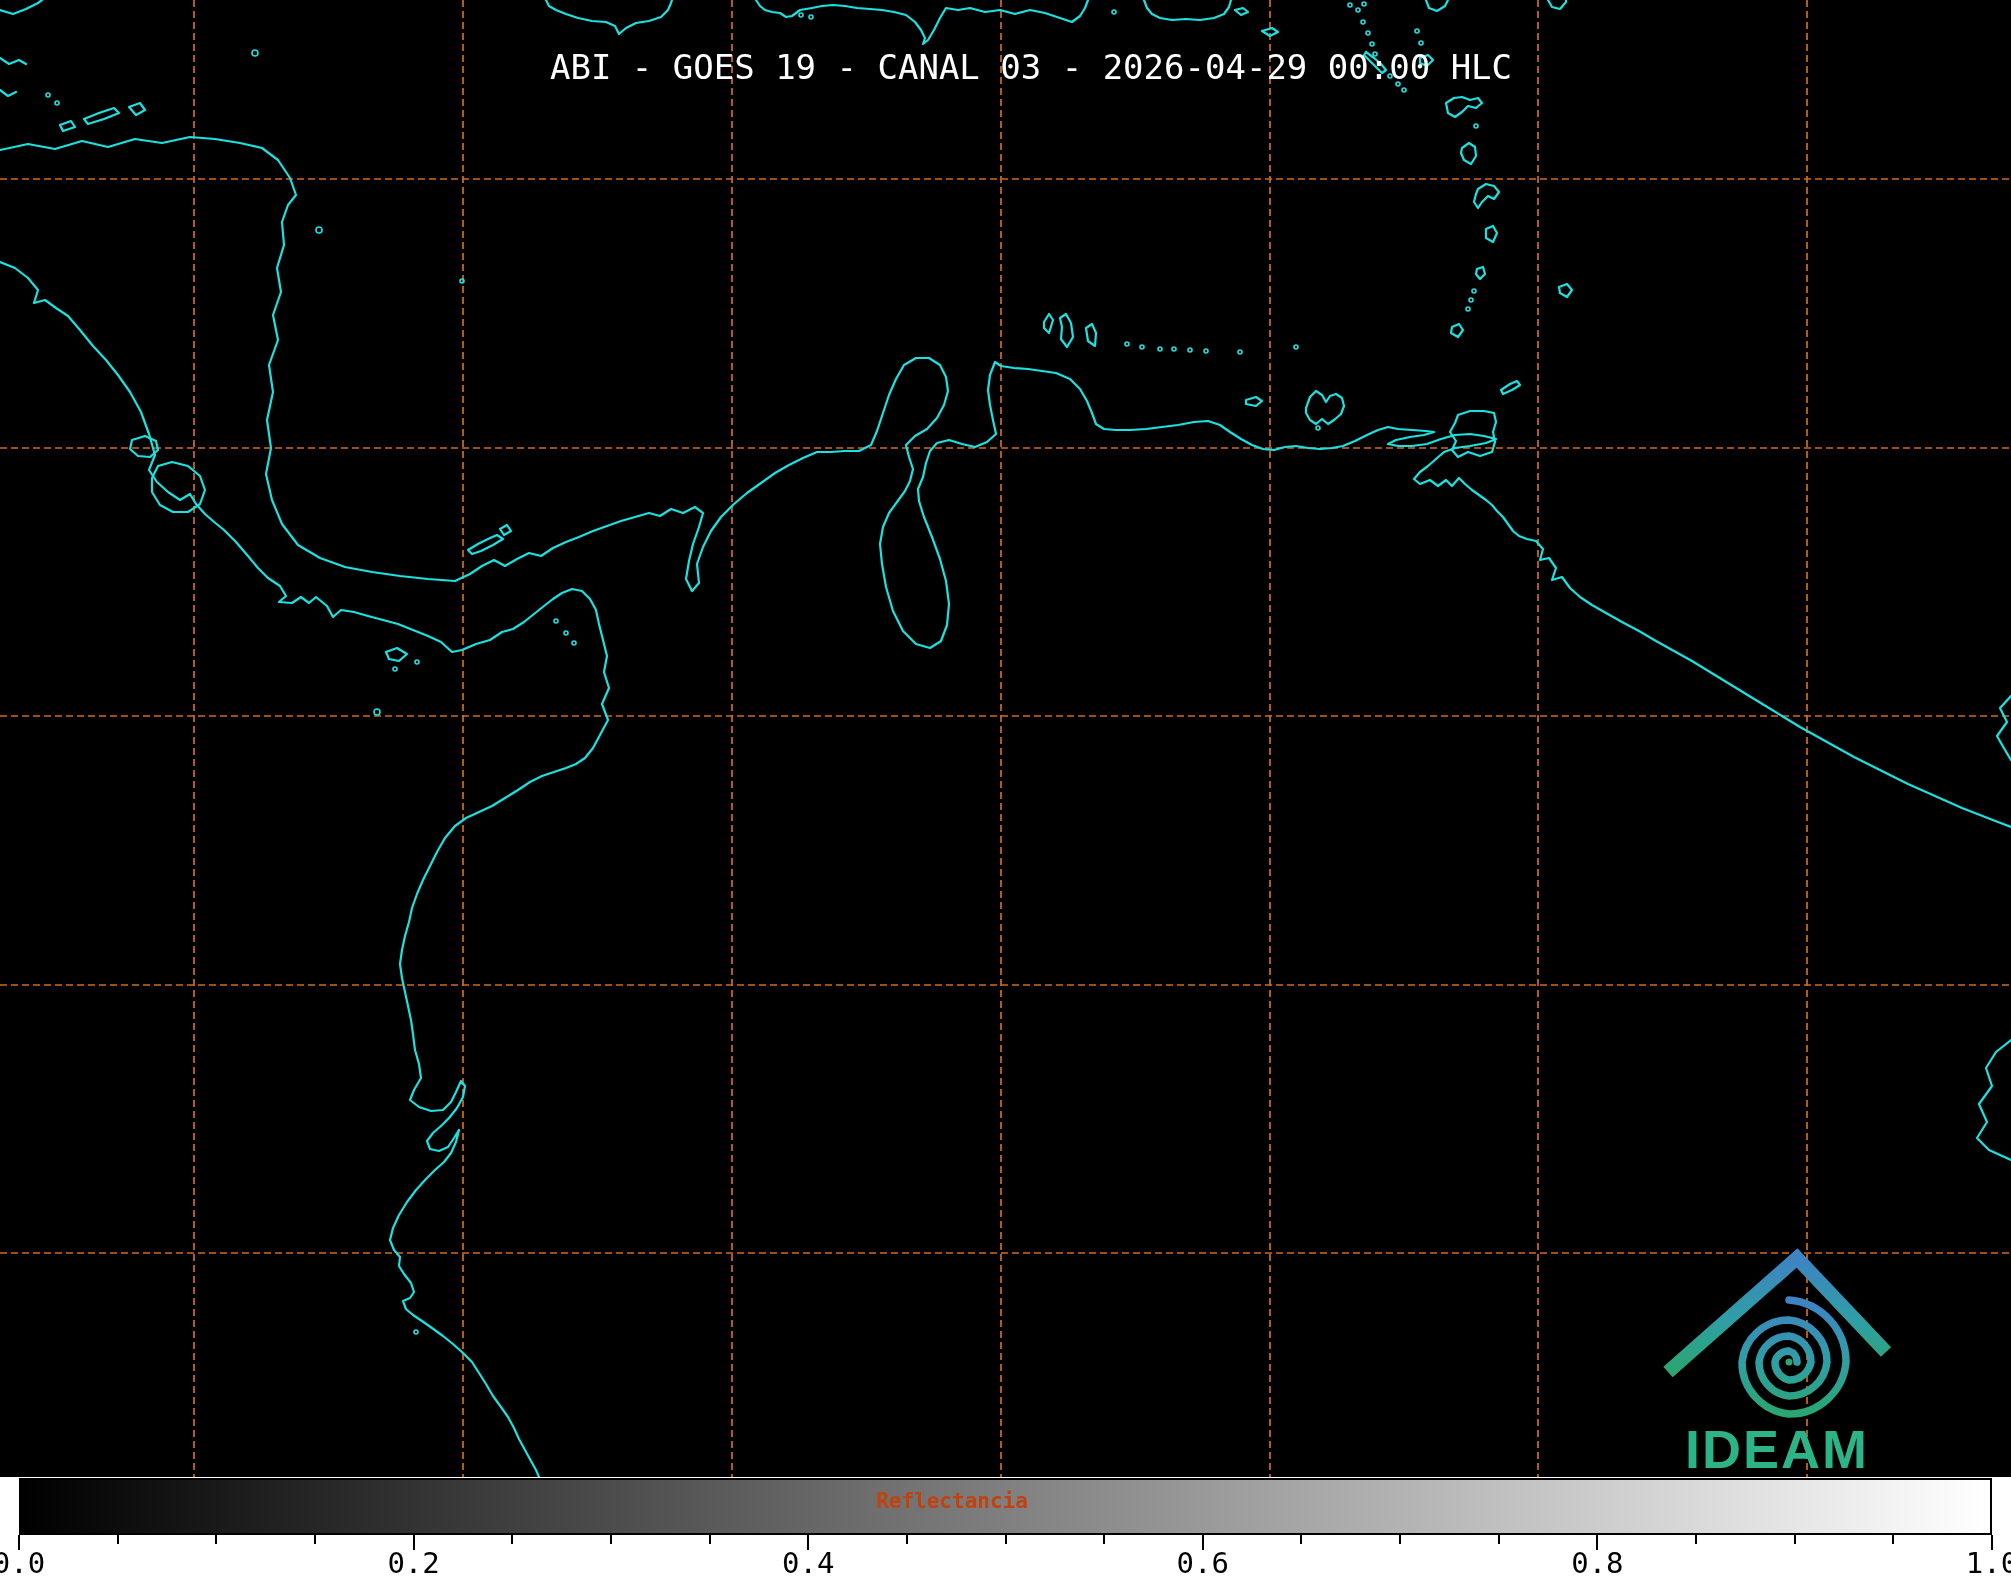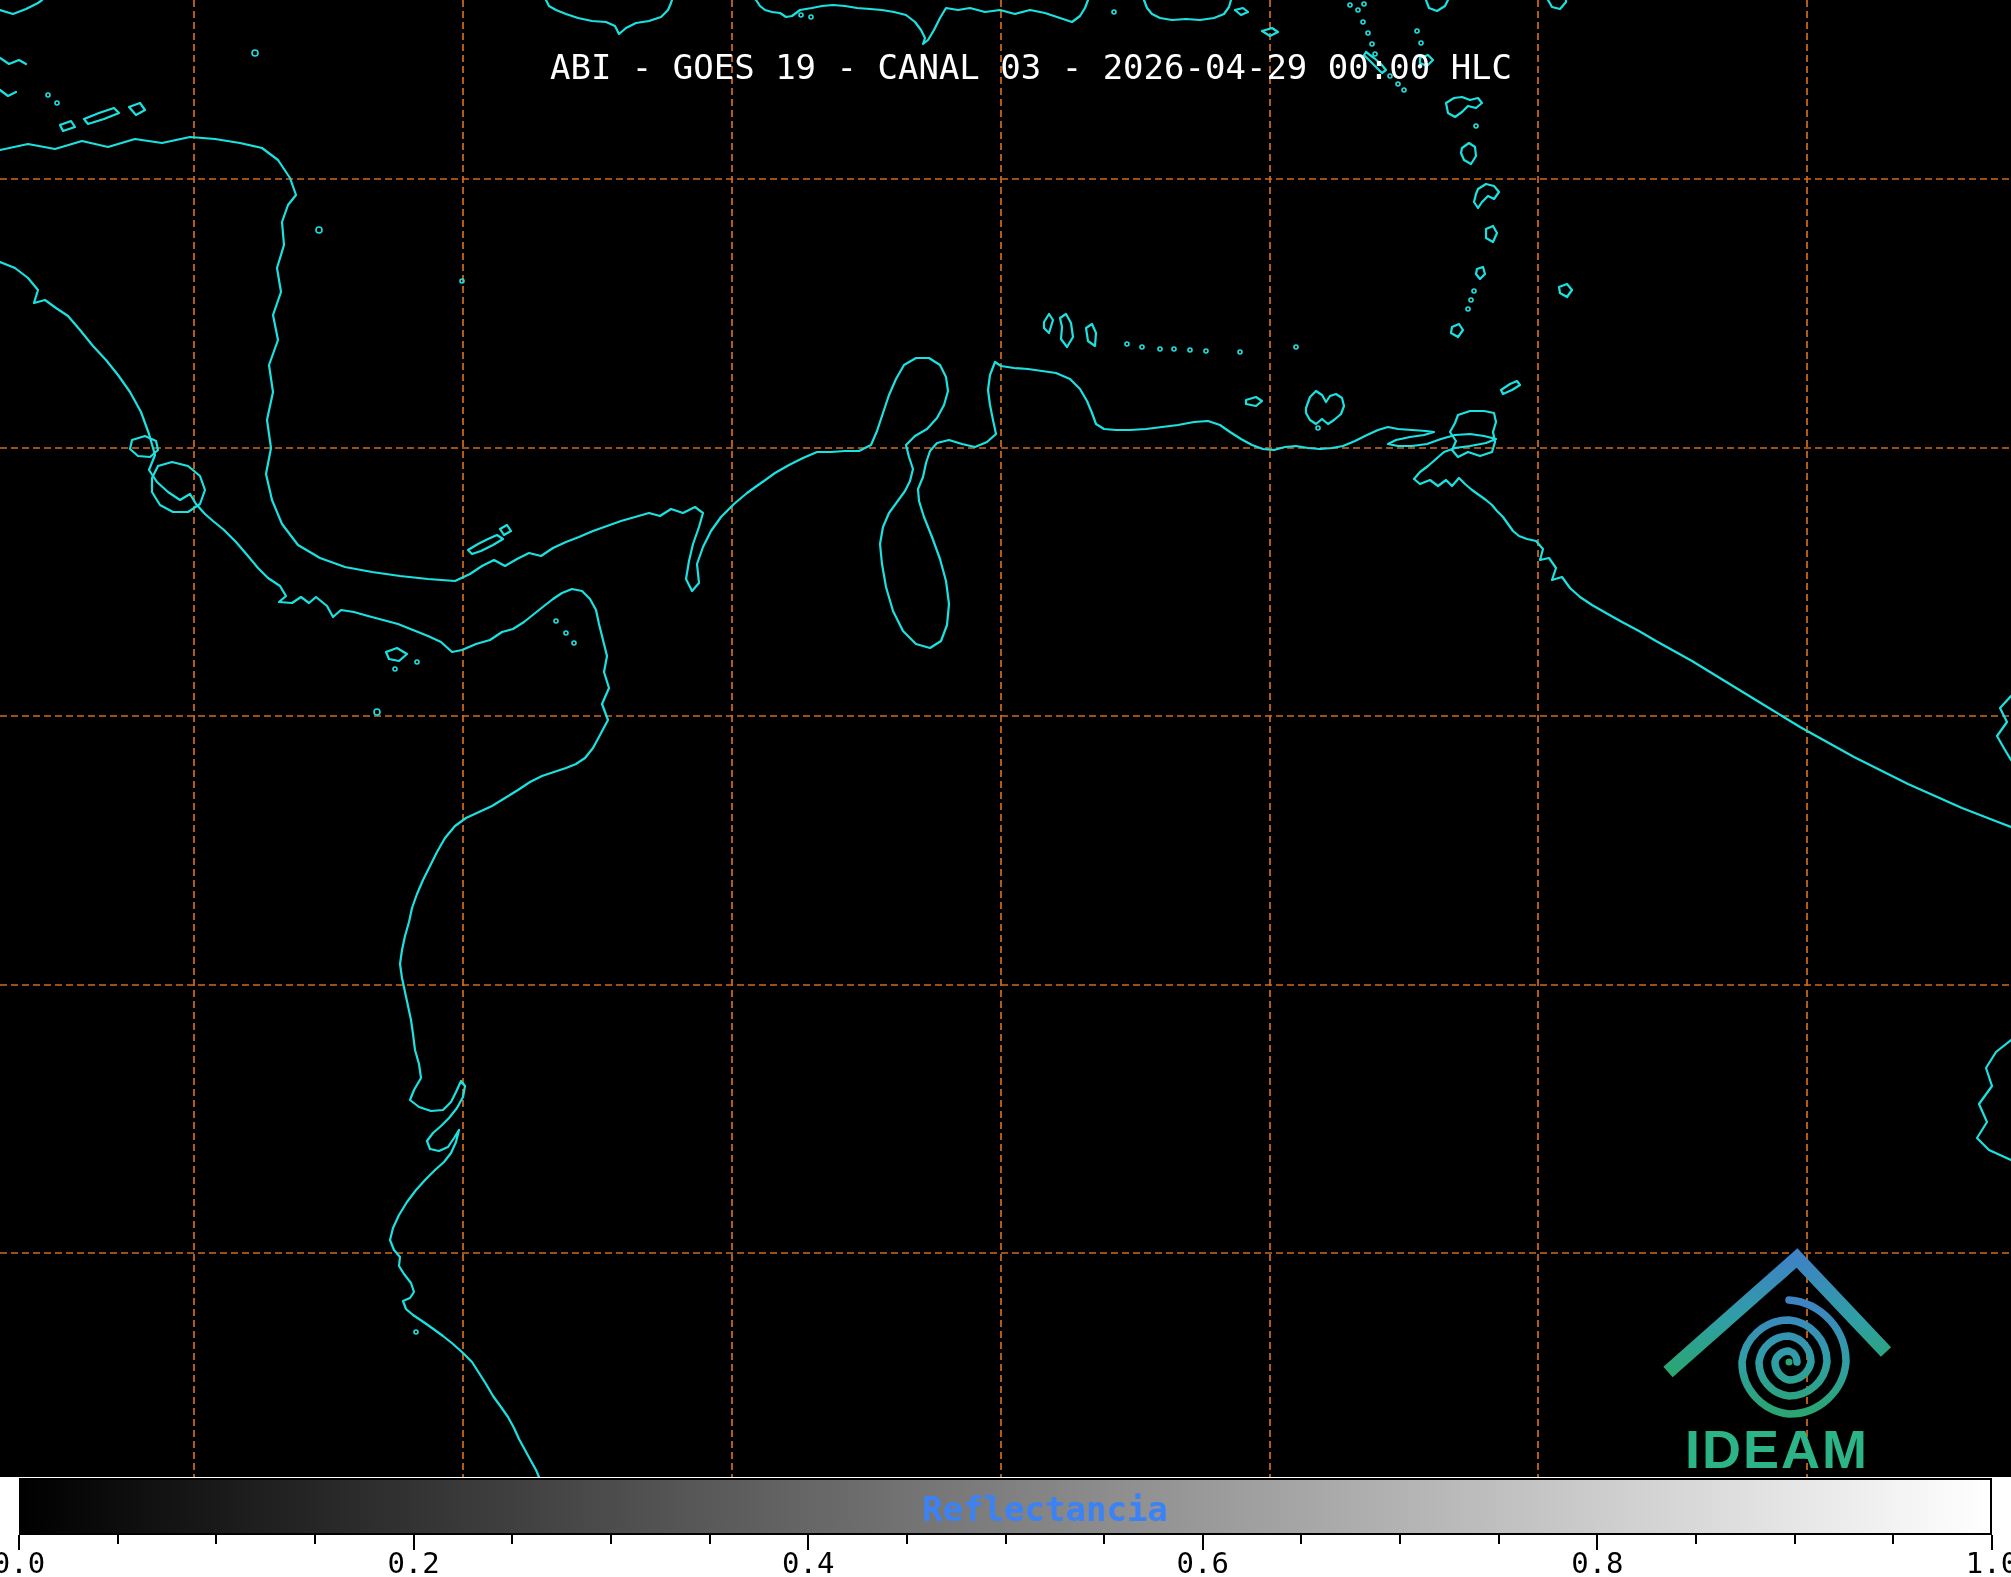--- a/index.html
+++ b/index.html
@@ -7,22 +7,22 @@
        font-family:"DejaVu Sans Mono","Liberation Mono",monospace;}
   .map-area{position:absolute;left:0;top:0;width:2011px;height:1477px;background:#000;overflow:hidden;}
   .map-area svg.basemap{position:absolute;left:0;top:0;}
   .map-title{position:absolute;top:47px;left:1031px;transform:translateX(-50%);
        white-space:nowrap;color:#ffffff;font-size:34px;font-weight:400;letter-spacing:0px;}
   .logo{position:absolute;left:1650px;top:1238px;width:256px;height:240px;}
   .footer{position:absolute;left:0;top:1477px;width:2011px;height:100px;background:#ffffff;}
   .colorbar{position:absolute;left:19px;top:1px;width:1973px;height:57px;
        box-sizing:border-box;border:2px solid #000;
        background:linear-gradient(to right,#000000,#ffffff);}
-  .cb-label{position:absolute;left:1045px;top:12px;transform:translateX(-50%);
-       color:#3b82f6;font-weight:bold;font-size:34px;white-space:nowrap;}
+  .cb-label{position:absolute;left:952px;top:12px;transform:translateX(-50%);
+       color:#c2410c;font-weight:bold;font-size:21px;white-space:nowrap;}
   .cb-tick{position:absolute;width:2px;background:#000;top:58px;}
   .cb-ticklabel{position:absolute;top:69px;transform:translateX(-50%);
        color:#000;font-size:29px;white-space:nowrap;}
 </style>
 </head>
 <body>
 
 <div class="map-area">
   <svg class="basemap" id="basemap" width="2011" height="1477" viewBox="0 0 2011 1477">
       <g stroke="#dd7220" stroke-width="1.7" stroke-dasharray="7 4" opacity="0.95">

